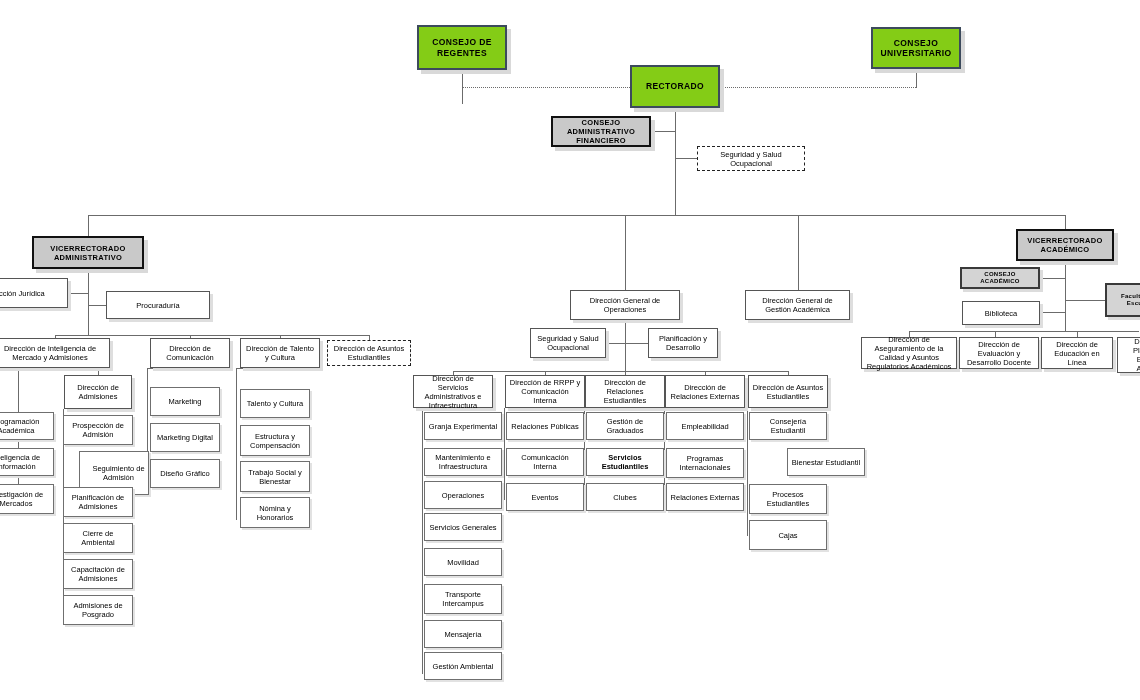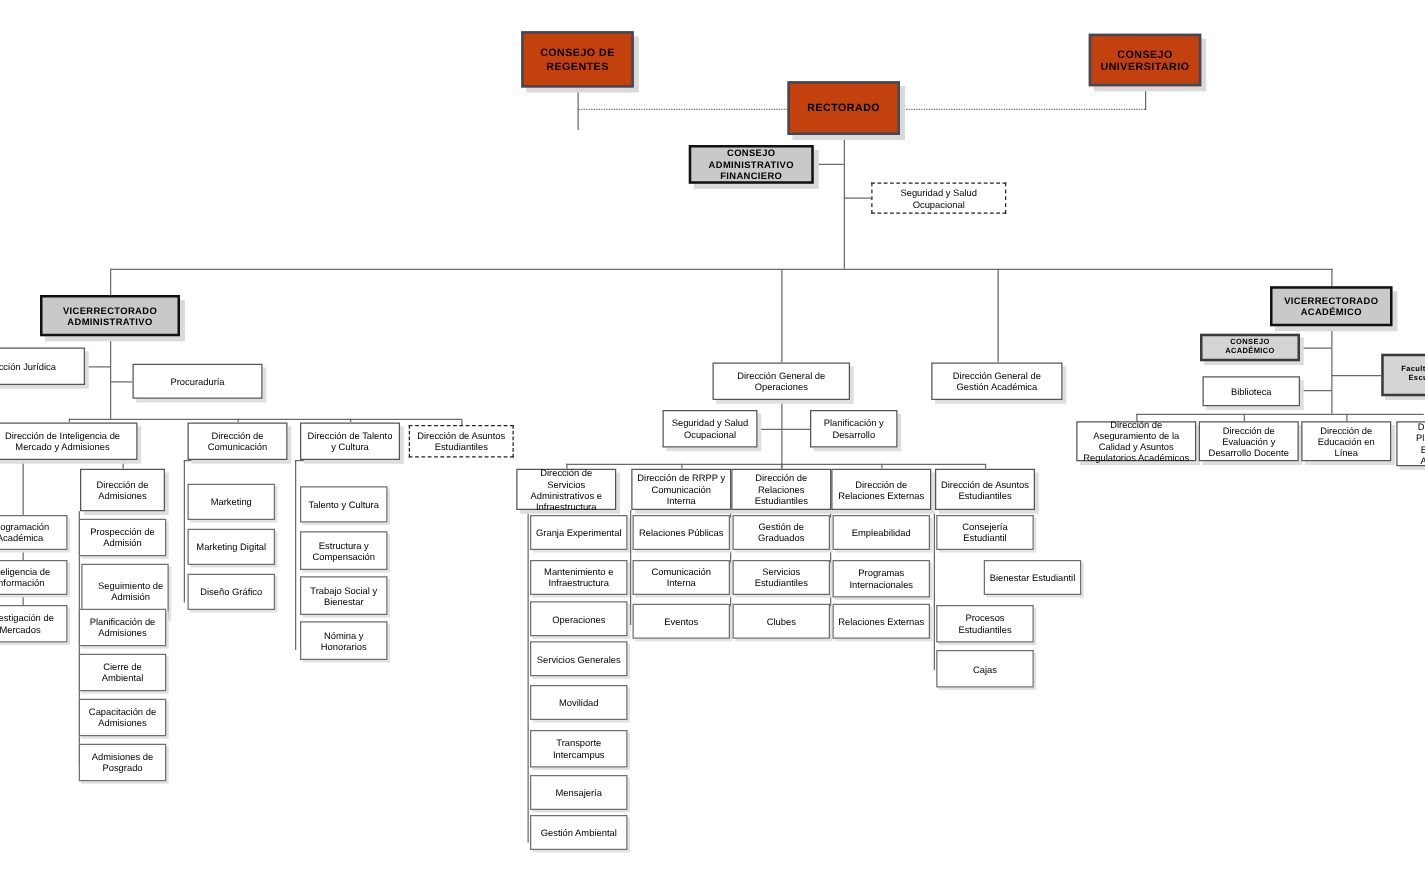--- a/index.html
+++ b/index.html
@@ -32,21 +32,21 @@
     text-align:center;
     line-height:1.2;
     color:#000;
     background:#fff;
     border:1px solid #7d7d7d;
     padding:2px 3px;
     z-index:4;
   }
   
   .n-blue{
-    background:#c2410c;
+    background:#84cc16;
     border:2px solid #3c4a5c;
     font-weight:bold;
     font-size:8.5px;
     letter-spacing:.4px;
     box-shadow:4px 4px 0 0 #d9d9d9;
   }
   
   .n-grey{
     background:#c9c9c9;
     border:2px solid #111;
@@ -179,21 +179,21 @@
   <div class="node n-plain2" style="left:64px;top:375px;width:68px;height:34px;">
     <span class="ttl">Dirección de Admisiones</span>
   </div>
   <div class="ln h" style="left:18px;top:368px;width:80px;"></div>
   <div class="ln v" style="left:98px;top:368px;height:7px;"></div>
 
   <div class="ln v" style="left:63px;top:409px;height:201px;"></div>
   <div class="node n-plain" style="left:63px;top:415px;width:70px;height:30px;">
     <span class="ttl">Prospección de Admisión</span>
   </div>
-  <div class="node n-plain" style="left:65px;top:451px;width:70px;height:44px;padding-left:12px;">
+  <div class="node n-plain" style="left:79px;top:451px;width:70px;height:44px;padding-left:12px;">
     <span class="ttl">Seguimiento de Admisión</span>
   </div>
   <div class="node n-plain" style="left:63px;top:487px;width:70px;height:30px;">
     <span class="ttl">Planificación de Admisiones</span>
   </div>
   <div class="node n-plain" style="left:63px;top:523px;width:70px;height:30px;">
     <span class="ttl">Cierre de Ambiental</span>
   </div>
   <div class="node n-plain" style="left:63px;top:559px;width:70px;height:30px;">
     <span class="ttl">Capacitación de Admisiones</span>
@@ -290,21 +290,21 @@
     </div>
 
   <div class="ln v" style="left:625px;top:371px;height:4px;"></div>
   <div class="node n-plain2" style="left:585px;top:375px;width:80px;height:33px;">
     <span class="ttl">Dirección de Relaciones Estudiantiles</span>
   </div>
   <div class="ln v" style="left:584px;top:408px;height:92px;"></div>
   <div class="node n-plain" style="left:586px;top:412px;width:78px;height:28px;">
     <span class="ttl">Gestión de Graduados</span>
     </div>
-  <div class="node n-plain" style="left:586px;top:448px;width:78px;height:28px;">
+  <div class="node n-plain" style="left:586px;top:448px;width:78px;height:28px;font-weight:bold;">
     <span class="ttl">Servicios Estudiantiles</span>
     </div>
   <div class="node n-plain" style="left:586px;top:483px;width:78px;height:28px;">
     <span class="ttl">Clubes</span>
     </div>
 
   <div class="ln v" style="left:705px;top:371px;height:4px;"></div>
   <div class="node n-plain2" style="left:665px;top:375px;width:80px;height:33px;">
     <span class="ttl">Dirección de Relaciones Externas</span>
   </div>

